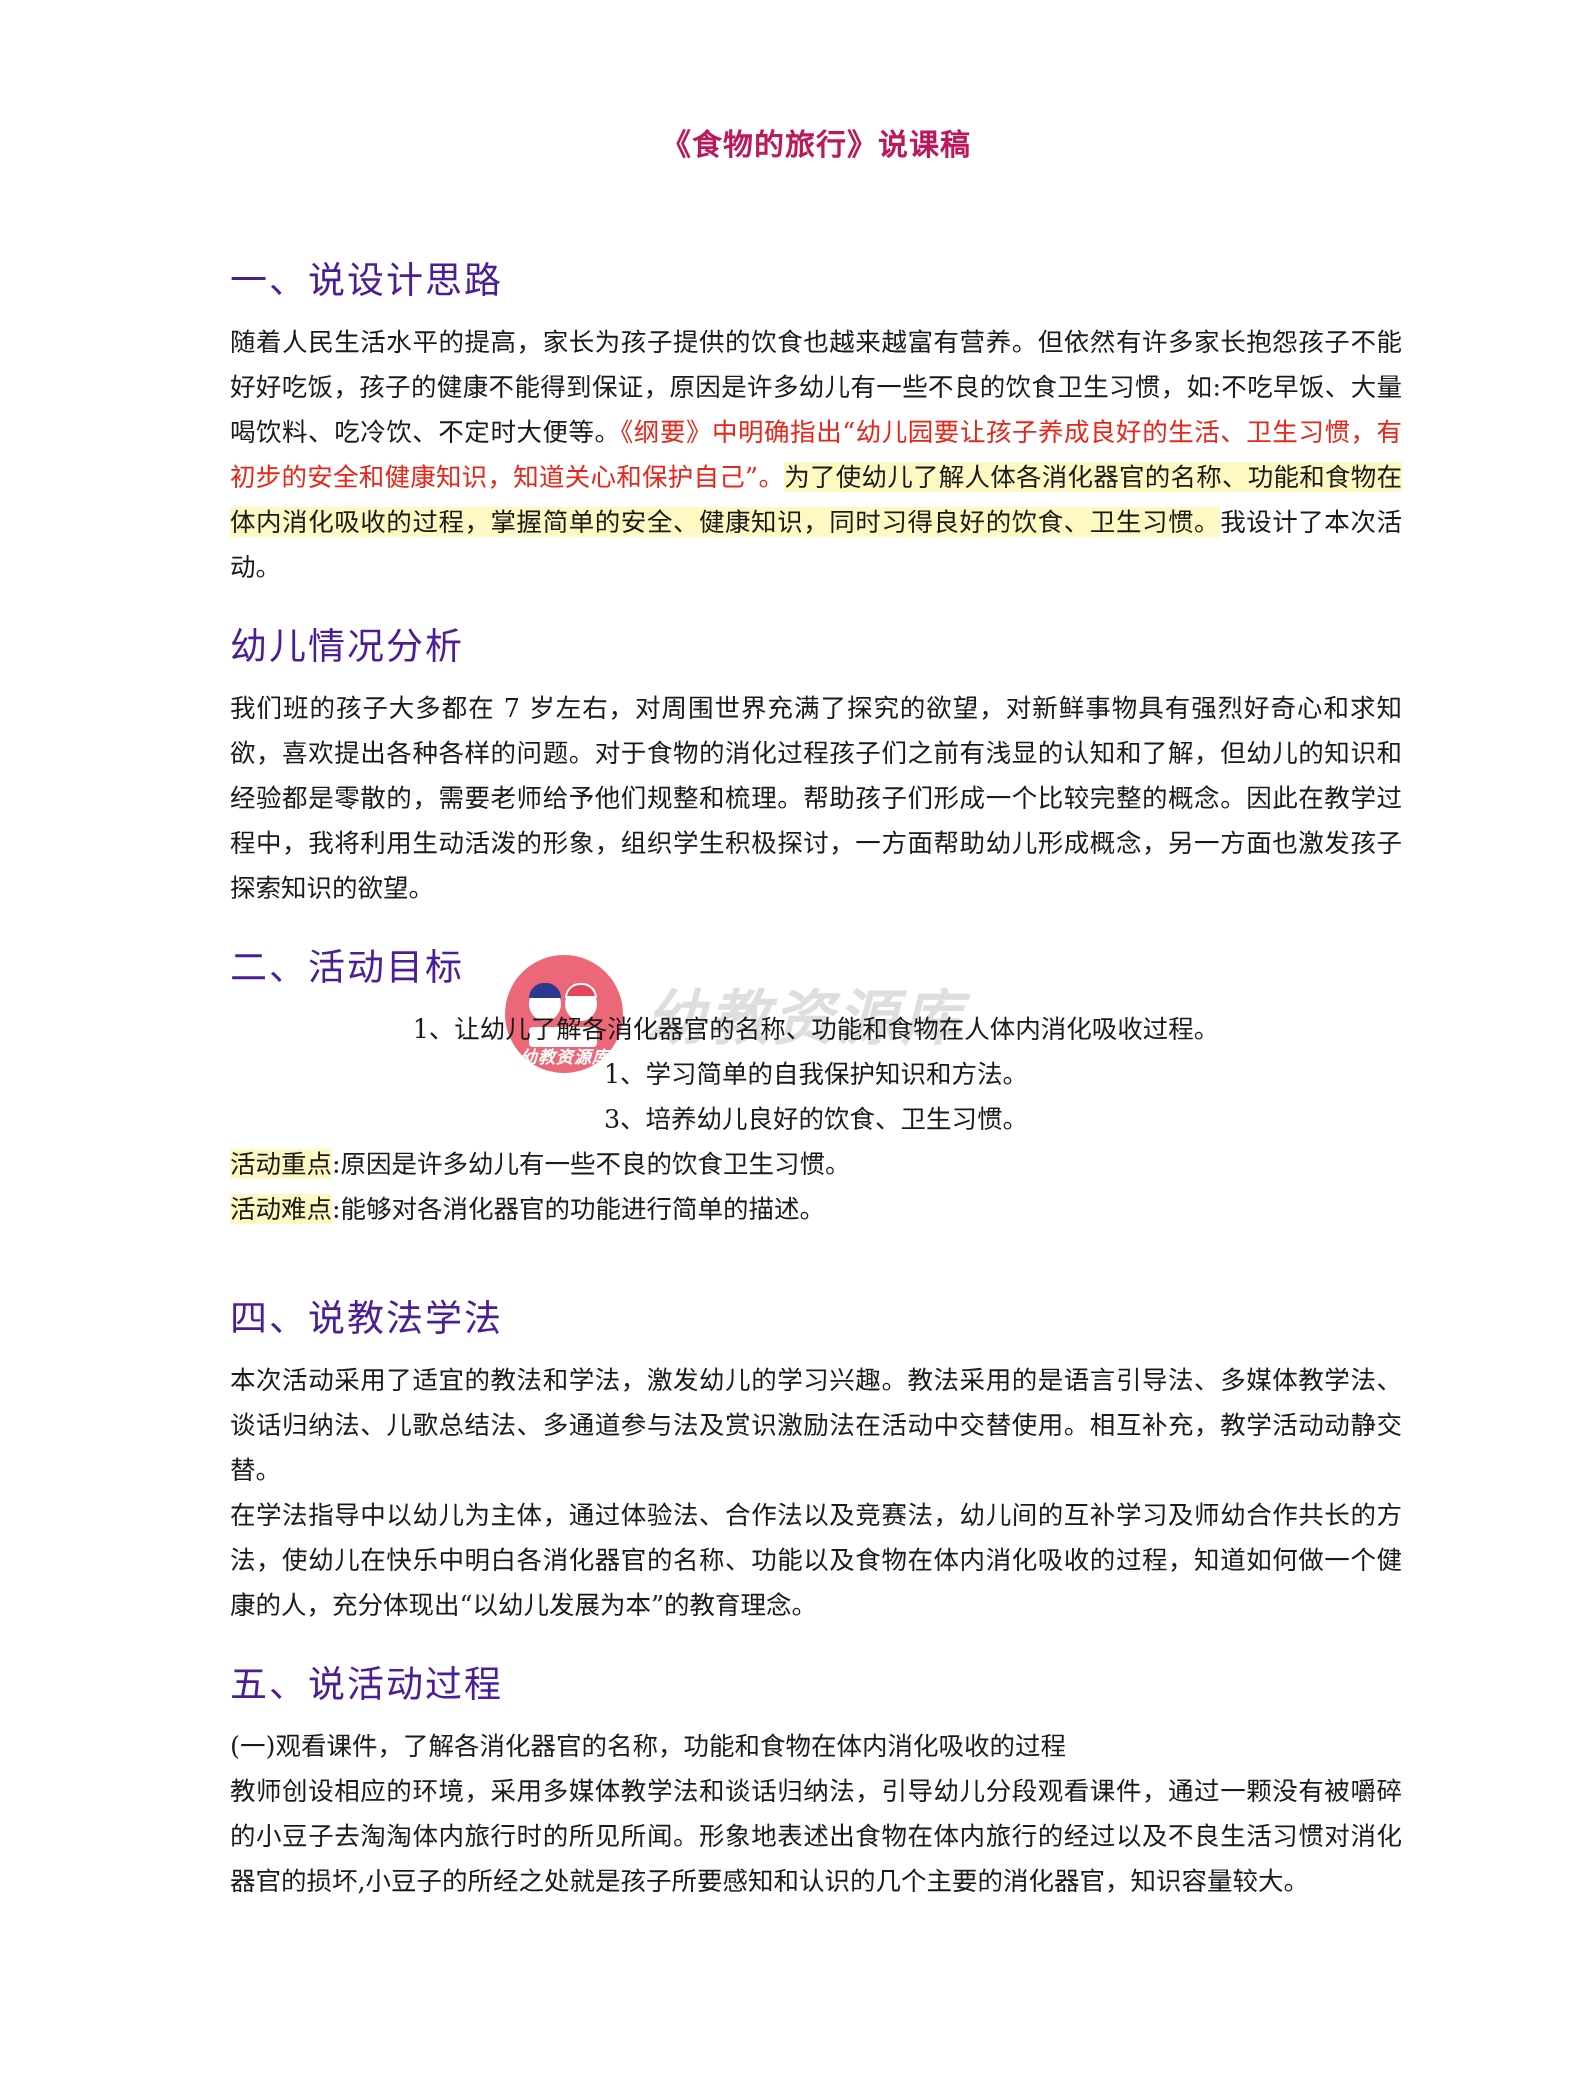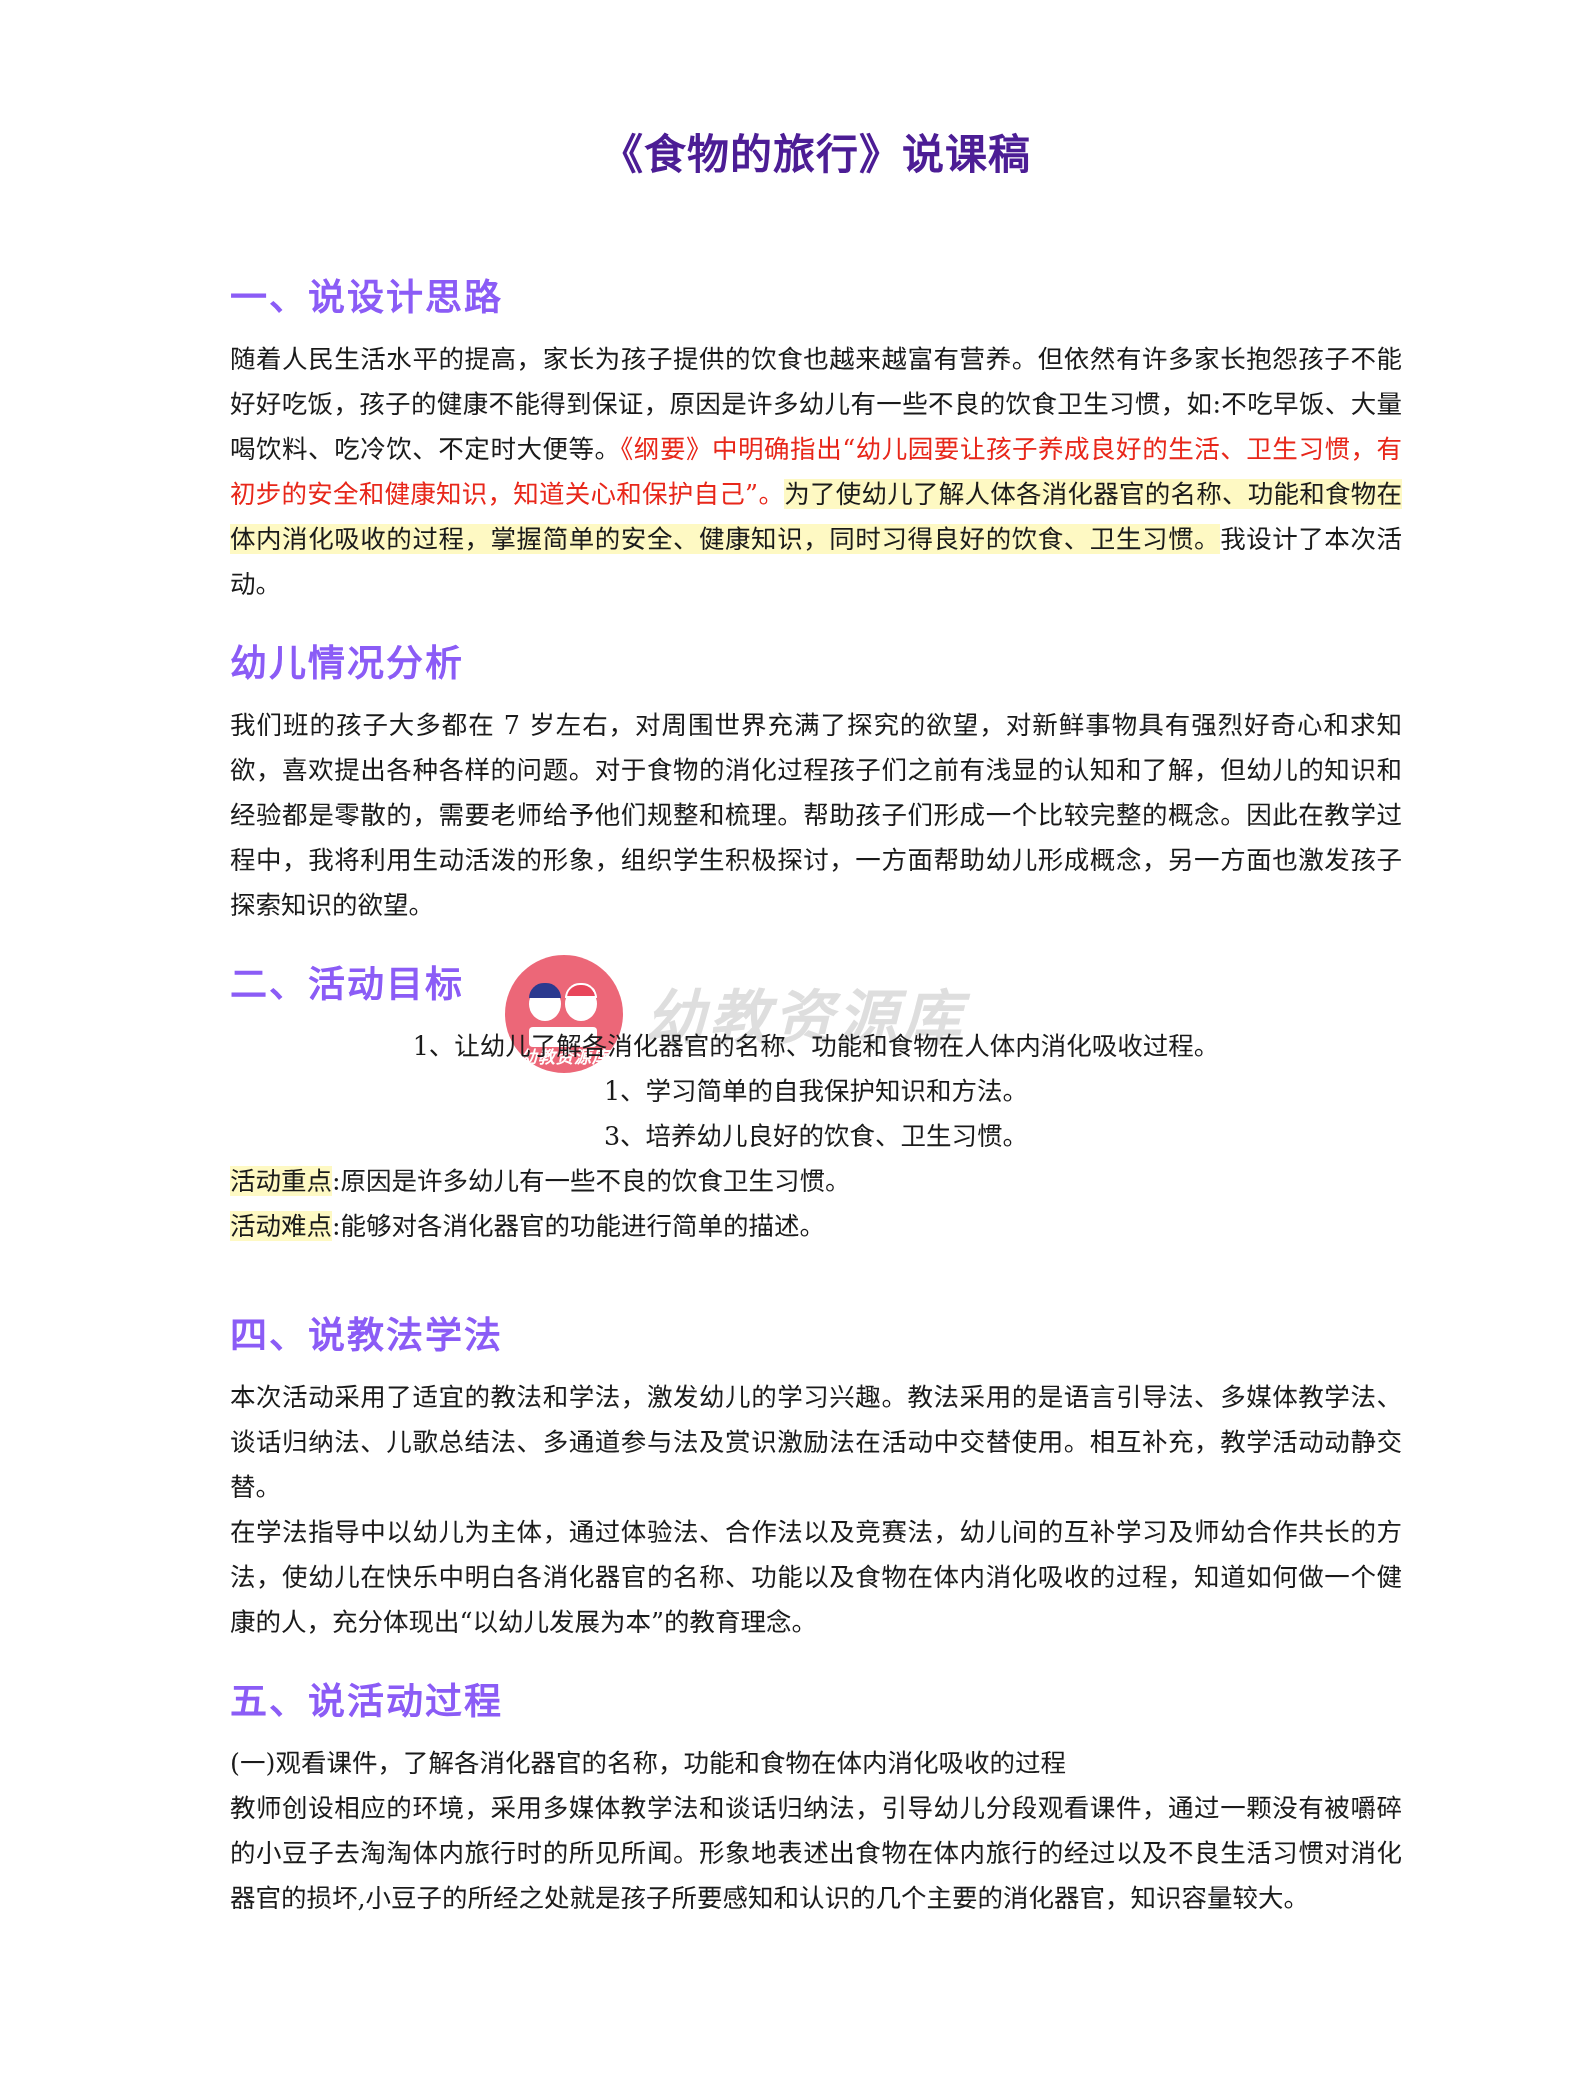--- a/index.html
+++ b/index.html
@@ -18,32 +18,32 @@
   .page {
     position: absolute;
     left: 0; top: 0;
     width: 1587px;
     height: 2098px;
     box-sizing: border-box;
     padding: 120px 185px 0 230px;
   }
   .doc-title {
     text-align: center;
-    font-size: 42px;
+    font-size: 30px;
     font-weight: bold;
     letter-spacing: 1px;
     margin: 0 0 86px 0;
-    color: #4c1d95;
+    color: #be185d;
   }
   h2.sec {
     font-size: 37px;
-    font-weight: bold;
+    font-weight: normal;
     margin: 0 0 16px 0;
     letter-spacing: 2px;
-    color: #8b5cf6;
+    color: #4c1d95;
   }
   h2.sec.tight {
     margin-top: 26px;
   }
   h2.sec.big-gap {
     margin-top: 56px;
   }
   p.body {
     font-size: 25.5px;
     line-height: 45px;

